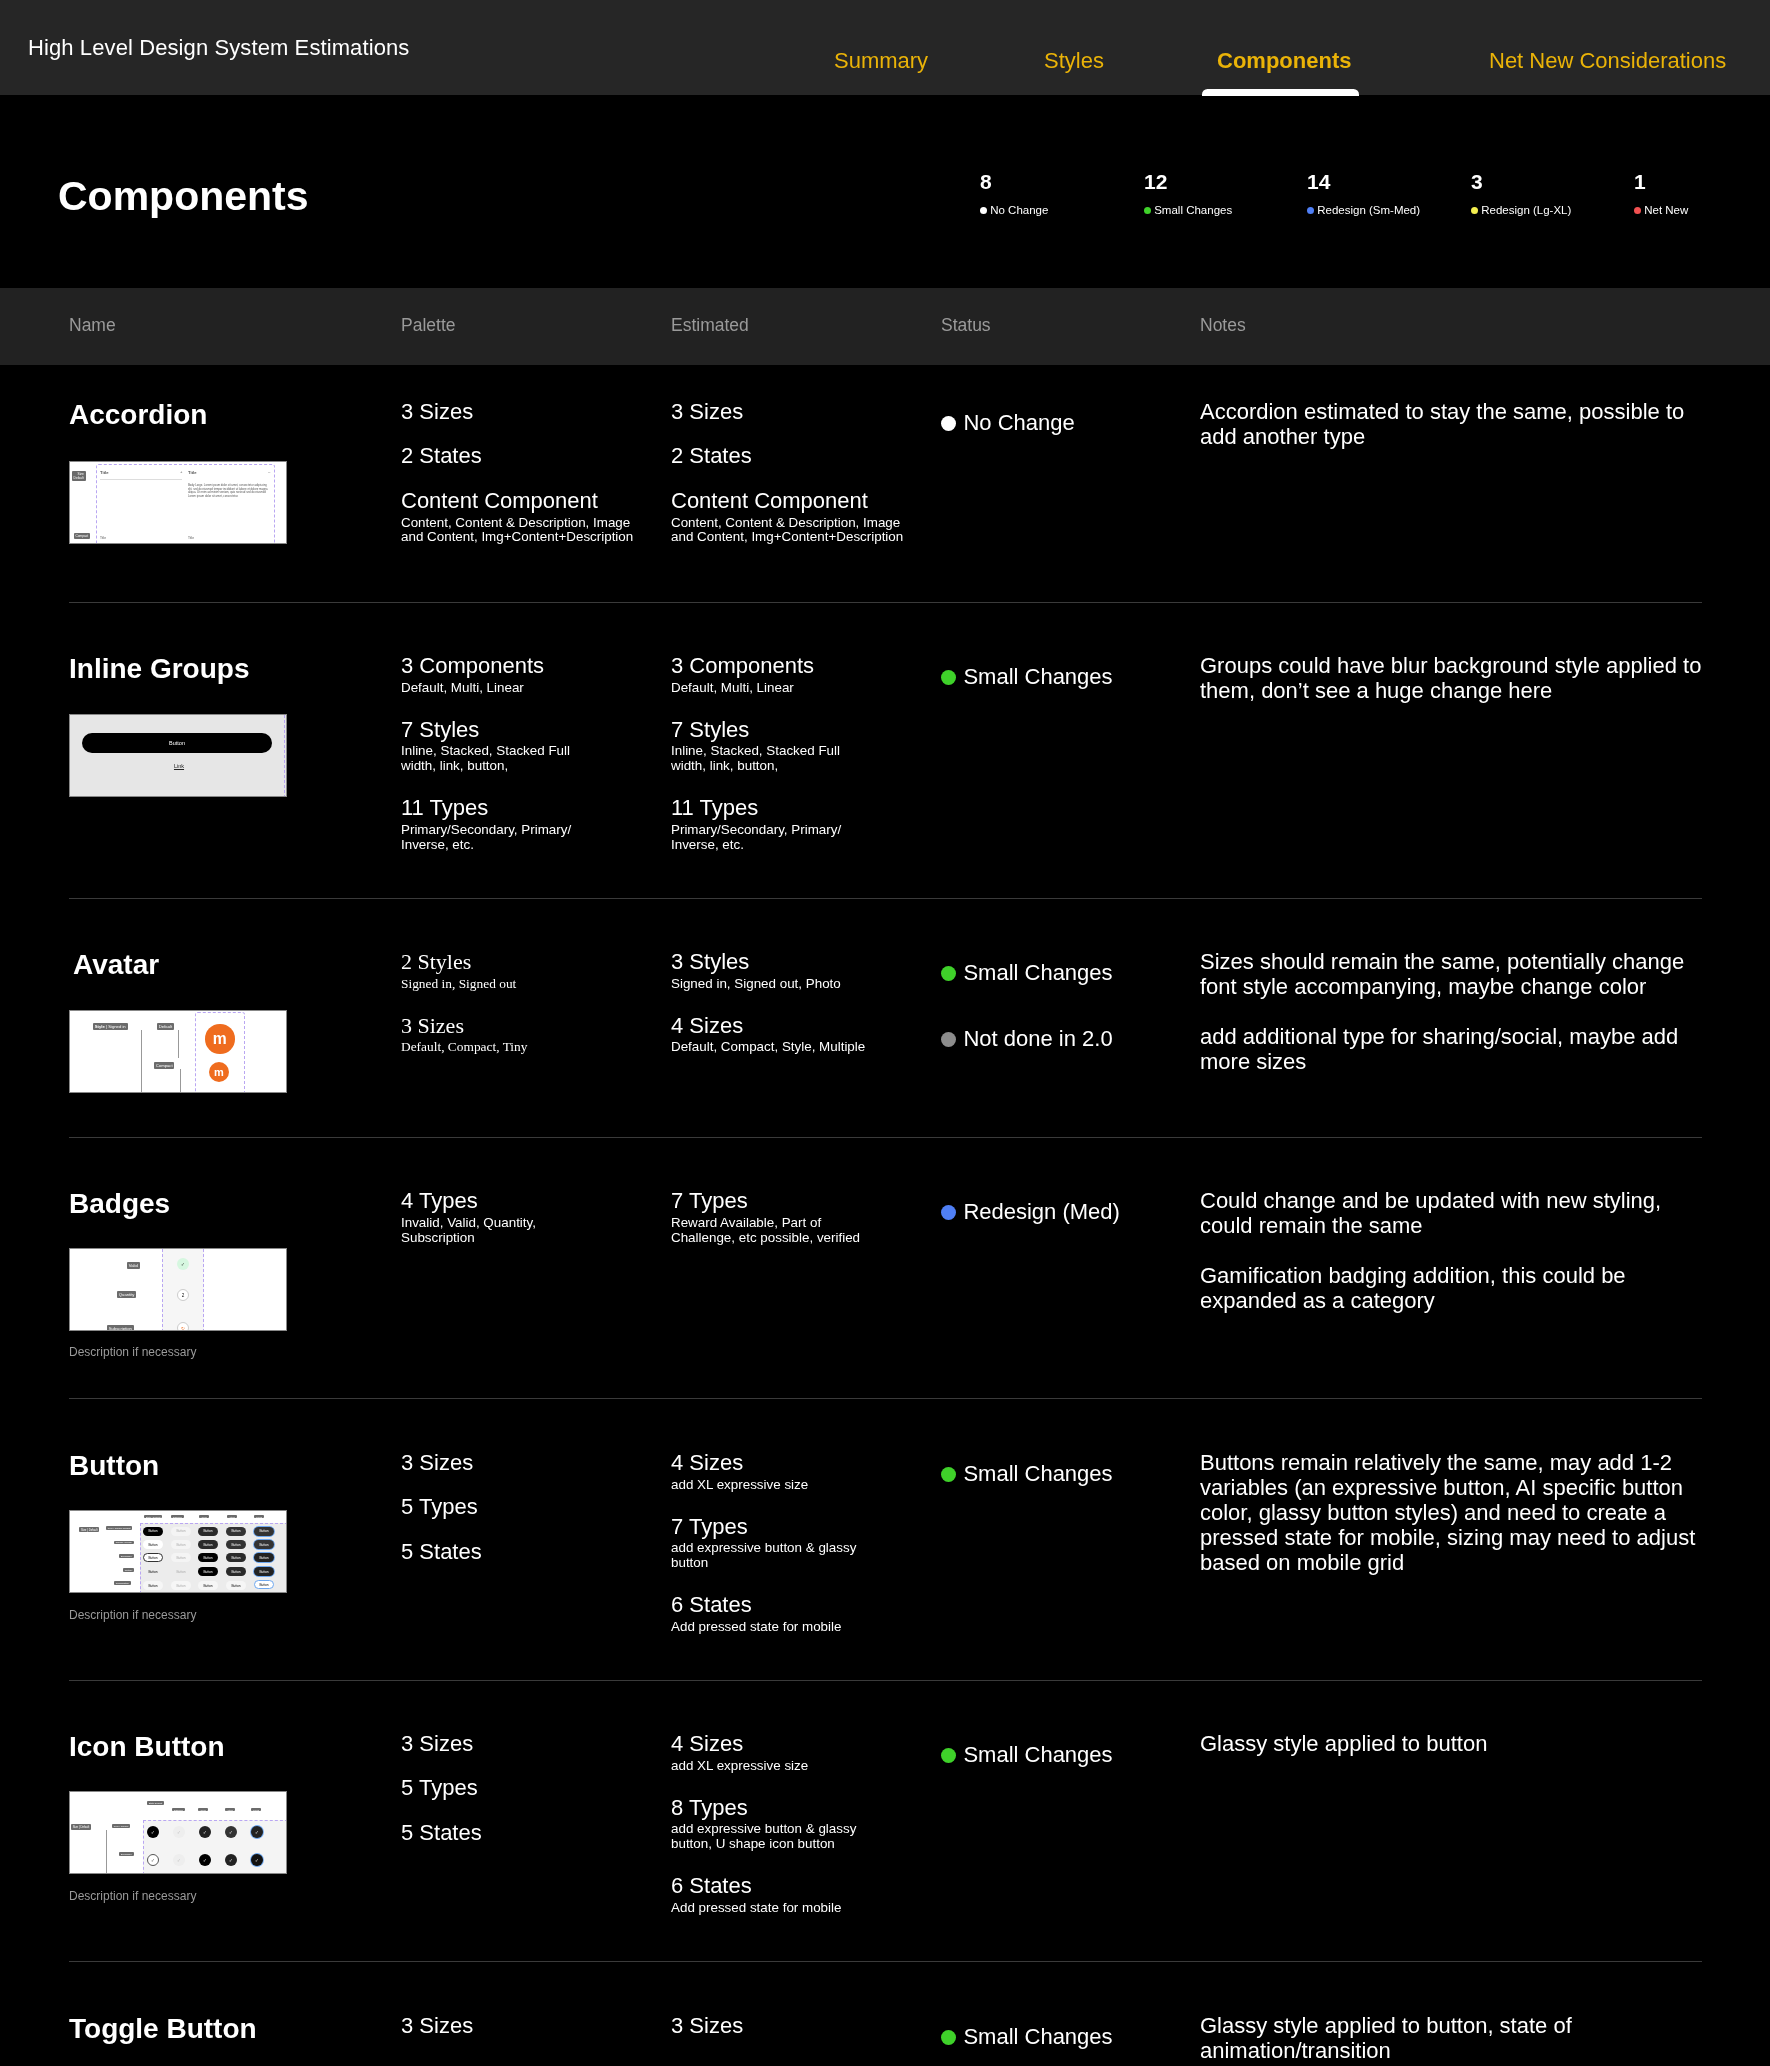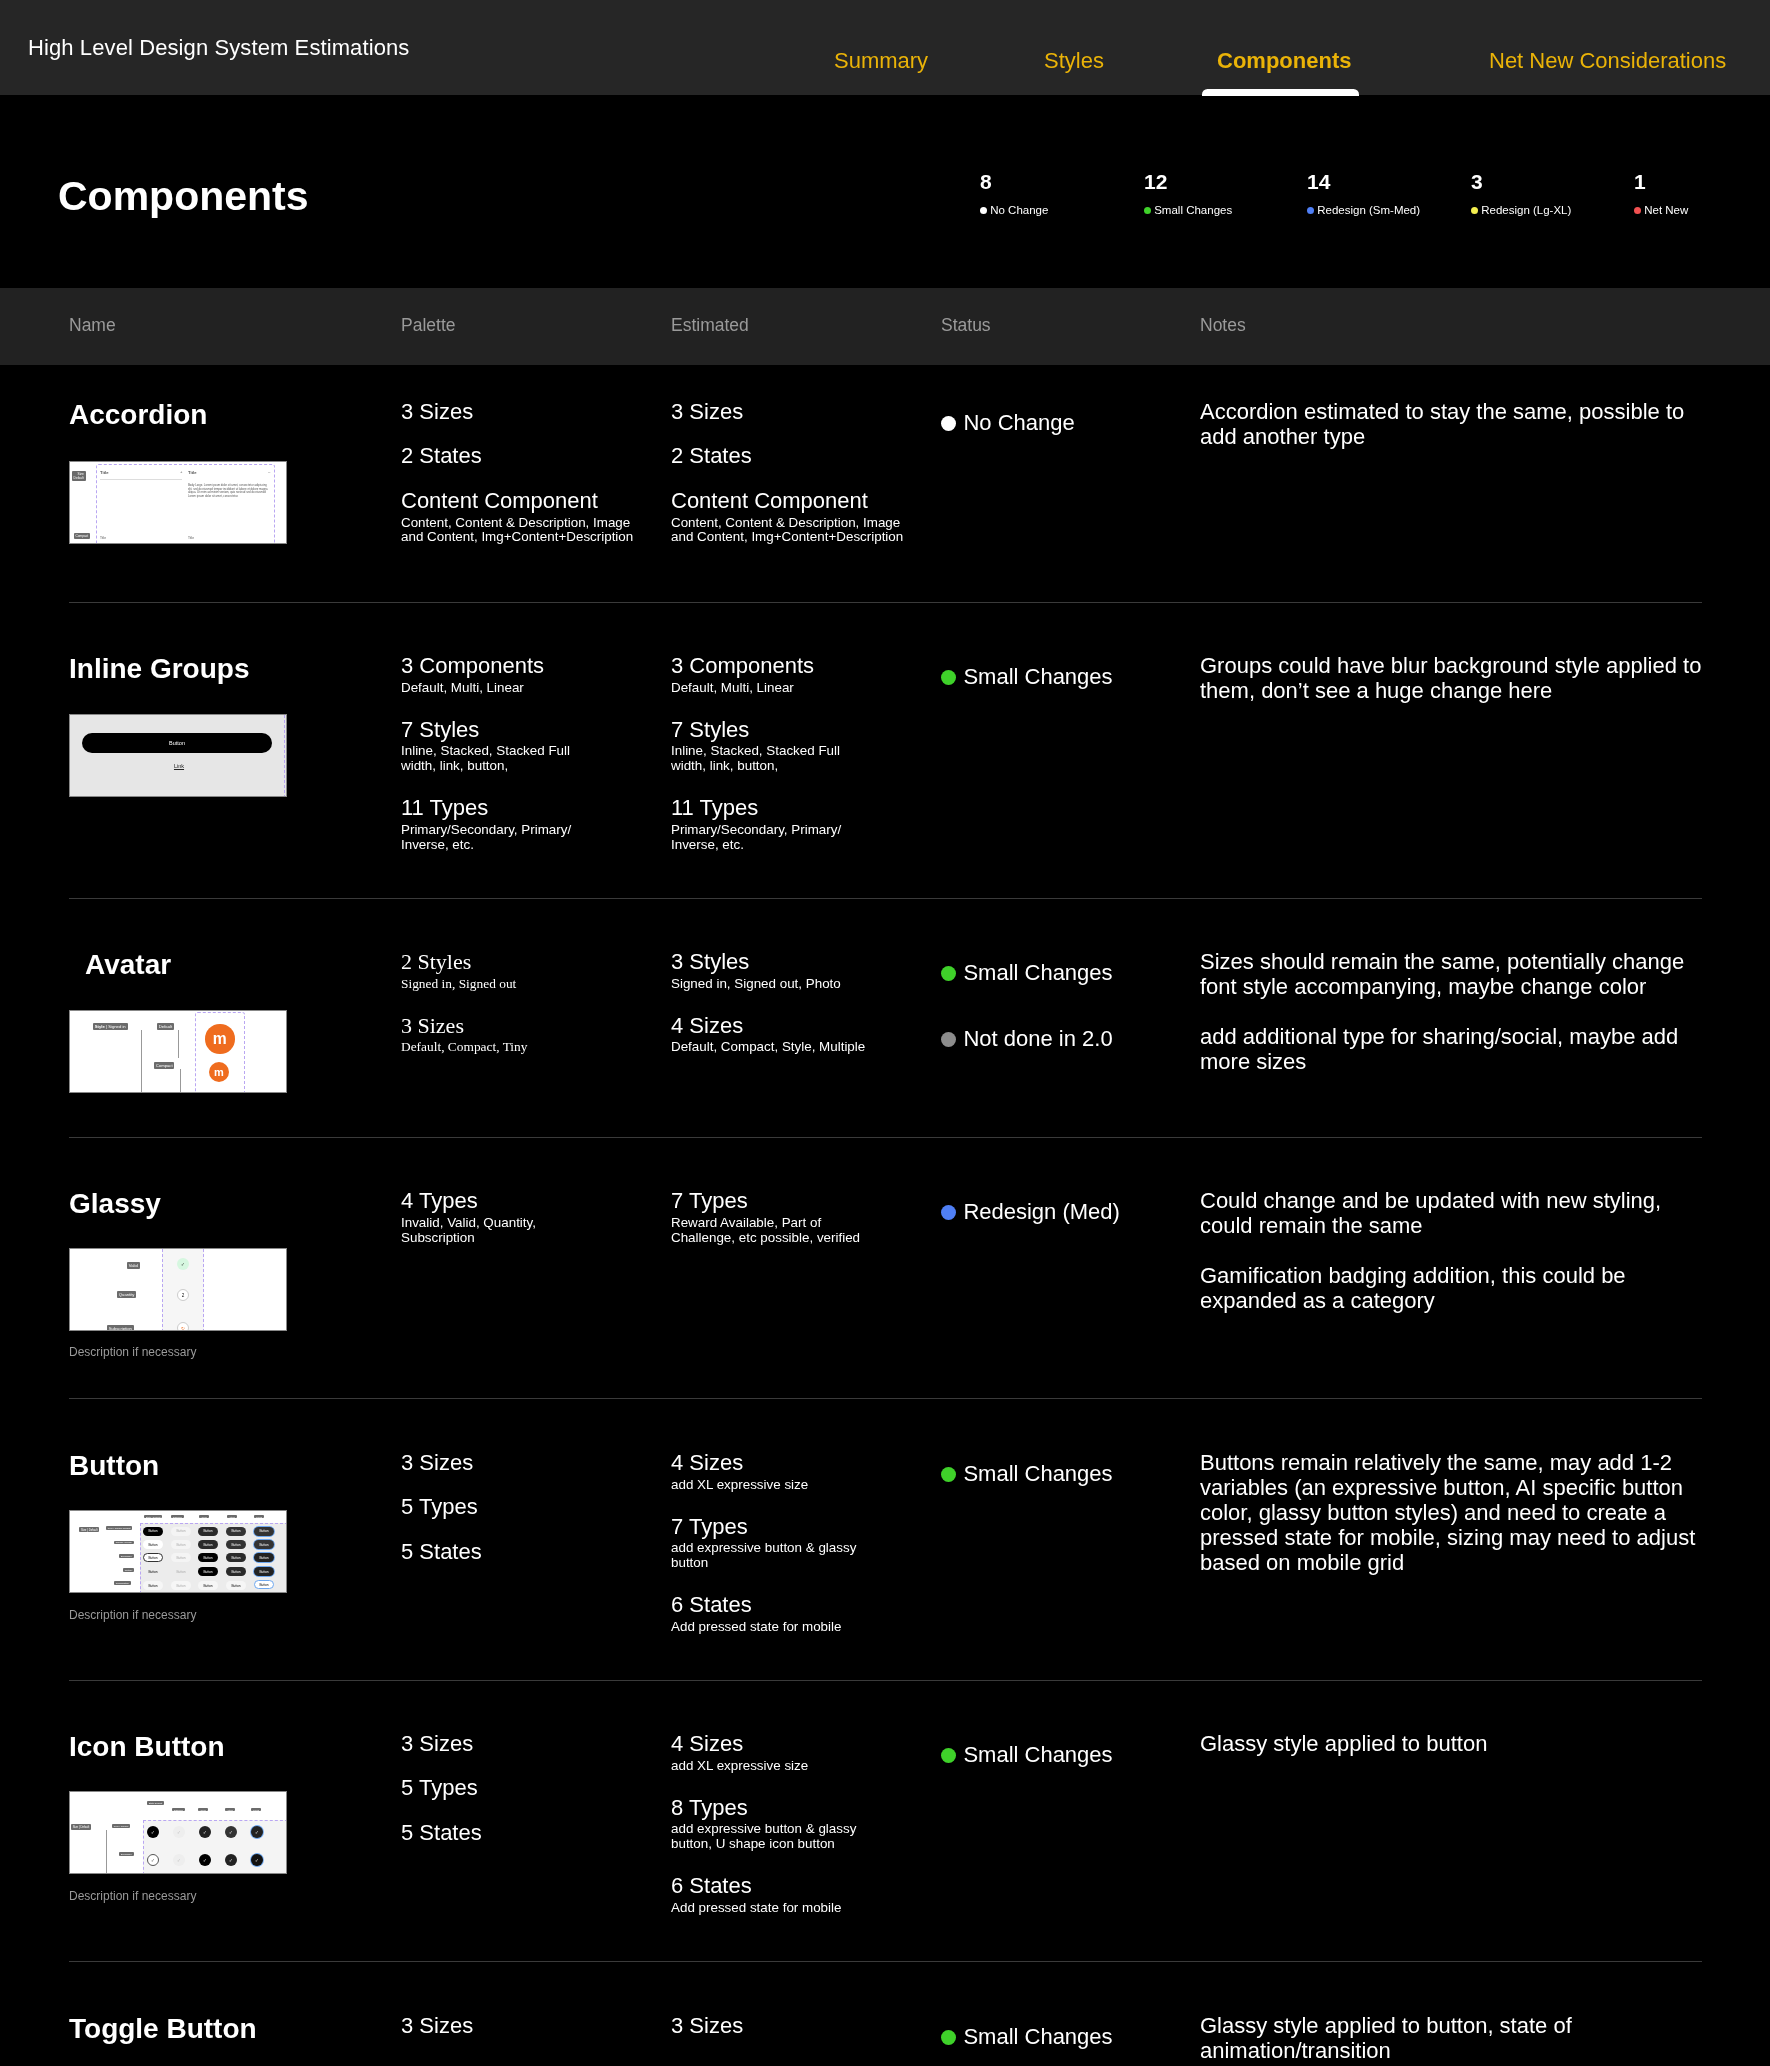--- a/index.html
+++ b/index.html
@@ -204,21 +204,21 @@
         <span class="status-dot" style="background:#3fd12a"></span>
         <span>Small Changes</span>
       </div>
   </div>
   <div class="cell col-notes" style="left:1131px;">
     <div class="note">Groups could have blur background style applied to them, don’t see a huge change here</div>
   </div>
 </div>
 
 <div class="row" style="top:949px;height:189px;">
-  <div class="cell" style="left:16px;">
+  <div class="cell" style="left:4px;">
       <div class="name-title">Avatar</div>
     </div>
   <div class="thumb" style="top:61px;">
     <div class="tag" style="left:23px;top:12px;"><b>Style</b> | <span>Signed in</span></div>
     <div style="position:absolute;left:71px;top:19.4px;width:0.5px;height:65px;background:#999;"></div>
     <div class="tag" style="left:87px;top:12px;">Default</div>
     <div style="position:absolute;left:108px;top:19.4px;width:0.5px;height:28px;background:#999;"></div>
     <div class="tag" style="left:84px;top:51px;">Compact</div>
     <div style="position:absolute;left:110px;top:58px;width:0.5px;height:26px;background:#999;"></div>
     <div class="dash" style="left:125px;top:0.9px;width:50px;height:83px;"></div>
@@ -256,21 +256,21 @@
       </div>
   </div>
   <div class="cell col-notes" style="left:1131px;">
     <div class="note">Sizes should remain the same, potentially change font style accompanying, maybe change color</div>
     <div class="note" style="margin-top:25px;">add additional type for sharing/social, maybe add more sizes</div>
   </div>
 </div>
 
 <div class="row" style="top:1188px;height:211px;">
   <div class="cell" style="left:0;">
-      <div class="name-title">Glassy</div>
+      <div class="name-title">Badges</div>
     </div>
   <div class="thumb" style="top:60px;">
     <div style="position:absolute;left:92px;top:0;width:42px;height:83px;background:#f6f6f6;border-left:0.5px dashed #b9a6f2;border-right:0.5px dashed #b9a6f2;"></div>
     <div class="tag" style="left:57px;top:13px;">Valid</div>
     <div class="icon-circle" style="left:107px;top:9.2px;background:#d6f7e0;color:#111;">✓</div>
     <div class="tag" style="left:47px;top:42px;">Quantity</div>
     <div class="icon-circle" style="left:107px;top:40px;background:#fff;border:0.5px solid #ccc;color:#111;">2</div>
     <div class="tag" style="left:37px;top:76px;">Subscription</div>
     <div class="icon-circle" style="left:107px;top:73px;background:#fff;border:0.5px solid #ccc;color:#ef6c1e;">↻</div>
   </div>

